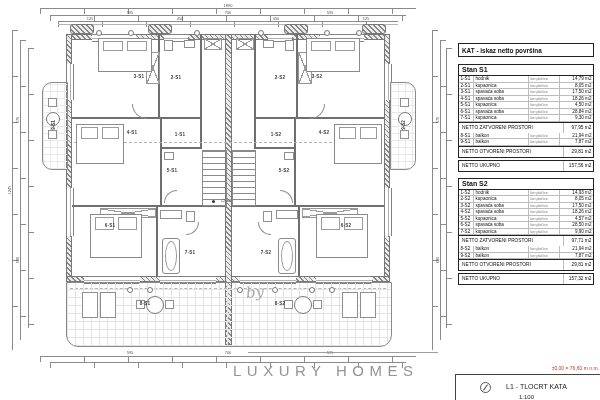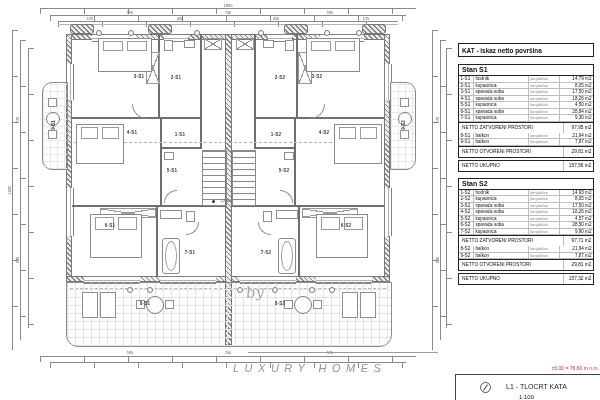--- a/index.html
+++ b/index.html
@@ -61,22 +61,22 @@
          font-size:4.8px;line-height:10px;}
   .grand>div:first-child{padding:0 3px;}
   .grand>div:last-child{text-align:right;padding:0 1.5px;border-left:1px solid #bcbcbc;}
   .secwrap{margin-bottom:6px;}
   
   #wm-by{position:absolute;left:246px;top:283px;font:italic 15px "DejaVu Serif",serif;color:#a6a6a6;
          transform:rotate(-6deg);z-index:6;}
   #wm-brand{position:absolute;left:211px;top:297px;font:42px "DejaVu Serif",serif;color:rgba(125,125,125,.62);
          letter-spacing:-1px;z-index:6;white-space:nowrap;}
   #wm-line{position:absolute;left:248px;top:352px;width:190px;border-top:1px solid #9d9d9d;z-index:6;}
-  #wm-tag{position:absolute;left:233px;top:362px;font-size:11px;letter-spacing:5.5px;color:#949494;z-index:6;
-         white-space:nowrap;font-style:italic;}
+  #wm-tag{position:absolute;left:233px;top:362px;font-size:15px;letter-spacing:5.5px;color:#949494;z-index:6;
+         white-space:nowrap;}
   
   #red-note{position:absolute;right:1px;top:365px;font-size:5px;color:#c0392b;z-index:11;white-space:nowrap;}
   #tblock{position:absolute;left:455px;top:374px;width:145px;height:26px;border-top:1px solid #444;
           border-left:1px solid #444;background:#fff;z-index:11;}
   #tblock .nicon{position:absolute;left:24px;top:7px;width:9px;height:9px;border:1px solid #555;border-radius:50%;}
   #tblock .nicon::after{content:"";position:absolute;left:4px;top:1px;width:1px;height:7px;background:#555;transform:rotate(35deg);}
   #tblock .dt{position:absolute;left:50px;top:8px;font-size:7px;color:#222;white-space:nowrap;}
   #tblock .sc{position:absolute;left:63px;top:19px;font-size:6px;color:#222;}
 </style>
 </head>

